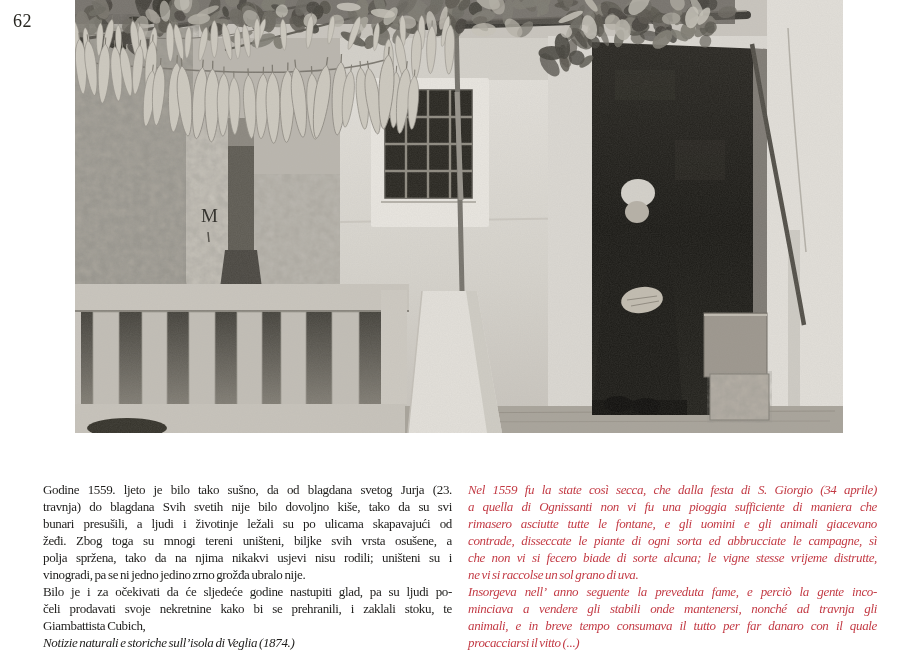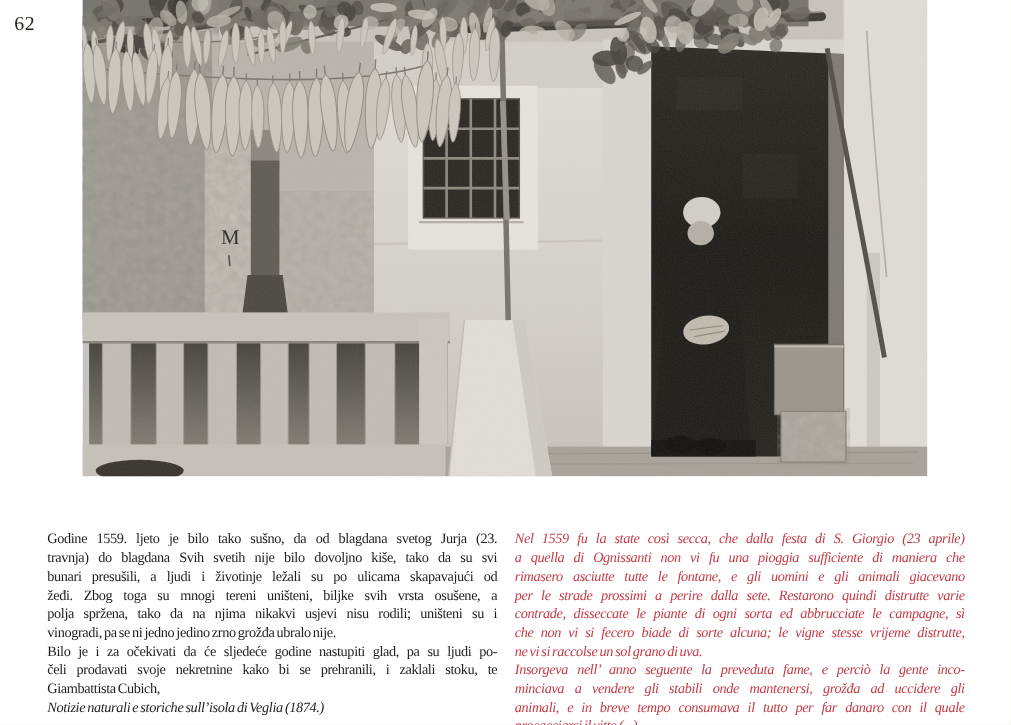--- a/index.html
+++ b/index.html
@@ -500,25 +500,24 @@
       <div class="ln nj">vinogradi, pa se ni jedno jedino zrno grožđa ubralo nije.</div>
       <div class="ln">Bilo je i za očekivati da će sljedeće godine nastupiti glad, pa su ljudi po-</div>
       <div class="ln">čeli prodavati svoje nekretnine kako bi se prehranili, i zaklali stoku, te</div>
       <div class="attr">
         <div class="ln nj author" style="text-align: center;">Giambattista Cubich,</div>
         <div class="ln nj work" style="text-align: left;">Notizie naturali e storiche sull’isola di Veglia (1874.)</div>
       </div>
     </article>
   <article class="col red">
 
-  <div class="ln">Nel 1559 fu la state così secca, che dalla festa di S. Giorgio (23 aprile)</div>
+  <div class="ln">Nel 1559 fu la state così secca, che dalla festa di S. Giorgio (34 aprile)</div>
       <div class="ln">a quella di Ognissanti non vi fu una pioggia sufficiente di maniera che</div>
       <div class="ln">rimasero asciutte tutte le fontane, e gli uomini e gli animali giacevano</div>
-      <div class="ln">per le strade prossimi a perire dalla sete. Restarono quindi distrutte varie</div>
       <div class="ln">contrade, disseccate le piante di ogni sorta ed abbrucciate le campagne, sì</div>
       <div class="ln">che non vi si fecero biade di sorte alcuna; le vigne stesse vrijeme distrutte,</div>
       <div class="ln nj">ne vi si raccolse un sol grano di uva.</div>
       <div class="ln">Insorgeva nell’ anno seguente la preveduta fame, e perciò la gente inco-</div>
-      <div class="ln">minciava a vendere gli stabili onde mantenersi, grožđa ad uccidere gli</div>
+      <div class="ln">minciava a vendere gli stabili onde mantenersi, nonché ad travnja gli</div>
       <div class="ln">animali, e in breve tempo consumava il tutto per far danaro con il quale</div>
       <div class="ln nj">procacciarsi il vitto (...)</div>
     </article>
 </section>
 
 </body></html>

